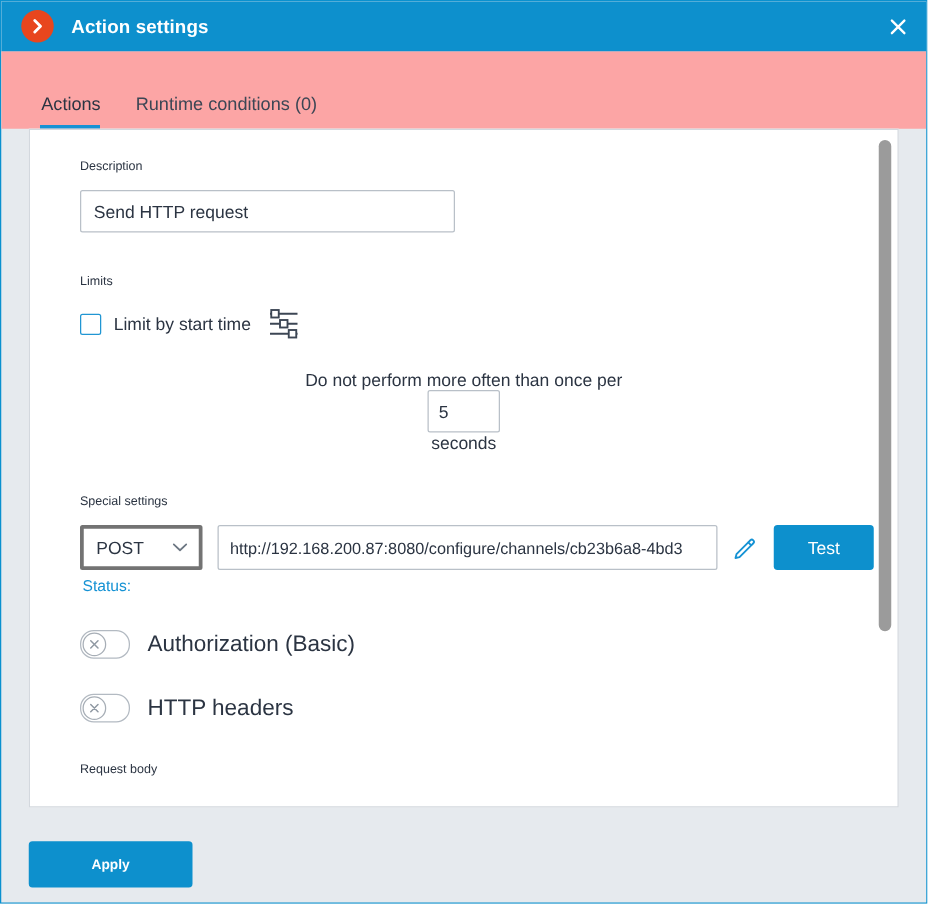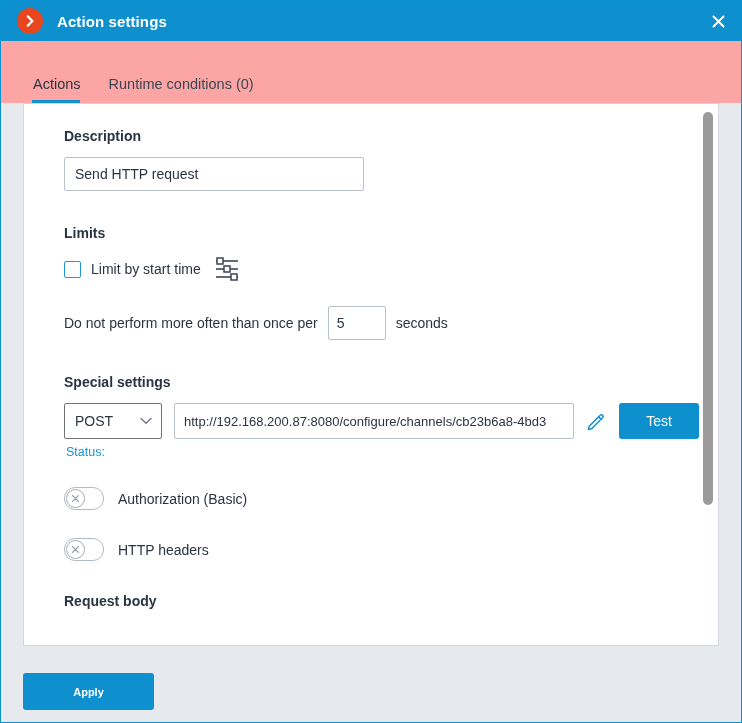--- a/index.html
+++ b/index.html
@@ -122,22 +122,22 @@
     right: 1px;
     width: 10px;
     height: 393px;
     background: #9b9b9b;
     border-radius: 5px;
     cursor: pointer;
   }
 
   
   .section-title {
-    font-size: 14px;
-    font-weight: bold;
+    font-size: 10px;
+    font-weight: normal;
     color: #2b3442;
     margin: 0 0 13px 0;
   }
   .section-title.sp { margin-top: 34px; }
   .text-input {
     width: 300px;
     height: 34px;
     box-sizing: border-box;
     border: 1px solid #b9c0c8;
     border-radius: 2px;
@@ -170,20 +170,21 @@
     color: #2b3442;
     margin-left: 10px;
     white-space: nowrap;
   }
   .sliders-icon { margin-left: 12px; display:block; }
 
   .throttle-row {
     display: flex;
     align-items: center;
     margin-top: 22px;
+    flex-direction: column;
   }
   .throttle-text {
     font-size: 14px;
     color: #2b3442;
     white-space: nowrap;
   }
   .num-input {
     width: 58px;
     height: 34px;
     box-sizing: border-box;
@@ -200,21 +201,21 @@
 
   .special-row {
     display: flex;
     align-items: center;
   }
   .select-box {
     position: relative;
     width: 98px;
     height: 36px;
     box-sizing: border-box;
-    border: 1px solid #737373;
+    border: 3px solid #737373;
     border-radius: 2px;
     background: #fff;
     display: flex;
     align-items: center;
     padding: 0 10px;
     cursor: pointer;
     flex: 0 0 auto;
   }
   .select-value { font-size: 14px; color: #2b3442; }
   .select-caret {
@@ -288,21 +289,21 @@
     width: 17px;
     height: 17px;
     border-radius: 50%;
     border: 1px solid #a7aeb6;
     background: #fff;
     display: flex;
     align-items: center;
     justify-content: center;
   }
   .toggle-label {
-    font-size: 14px;
+    font-size: 18px;
     color: #2b3442;
     margin-left: 14px;
   }
 
   .radio-row {
     display: flex;
     align-items: center;
     margin-top: 11px;
   }
   .radio {

